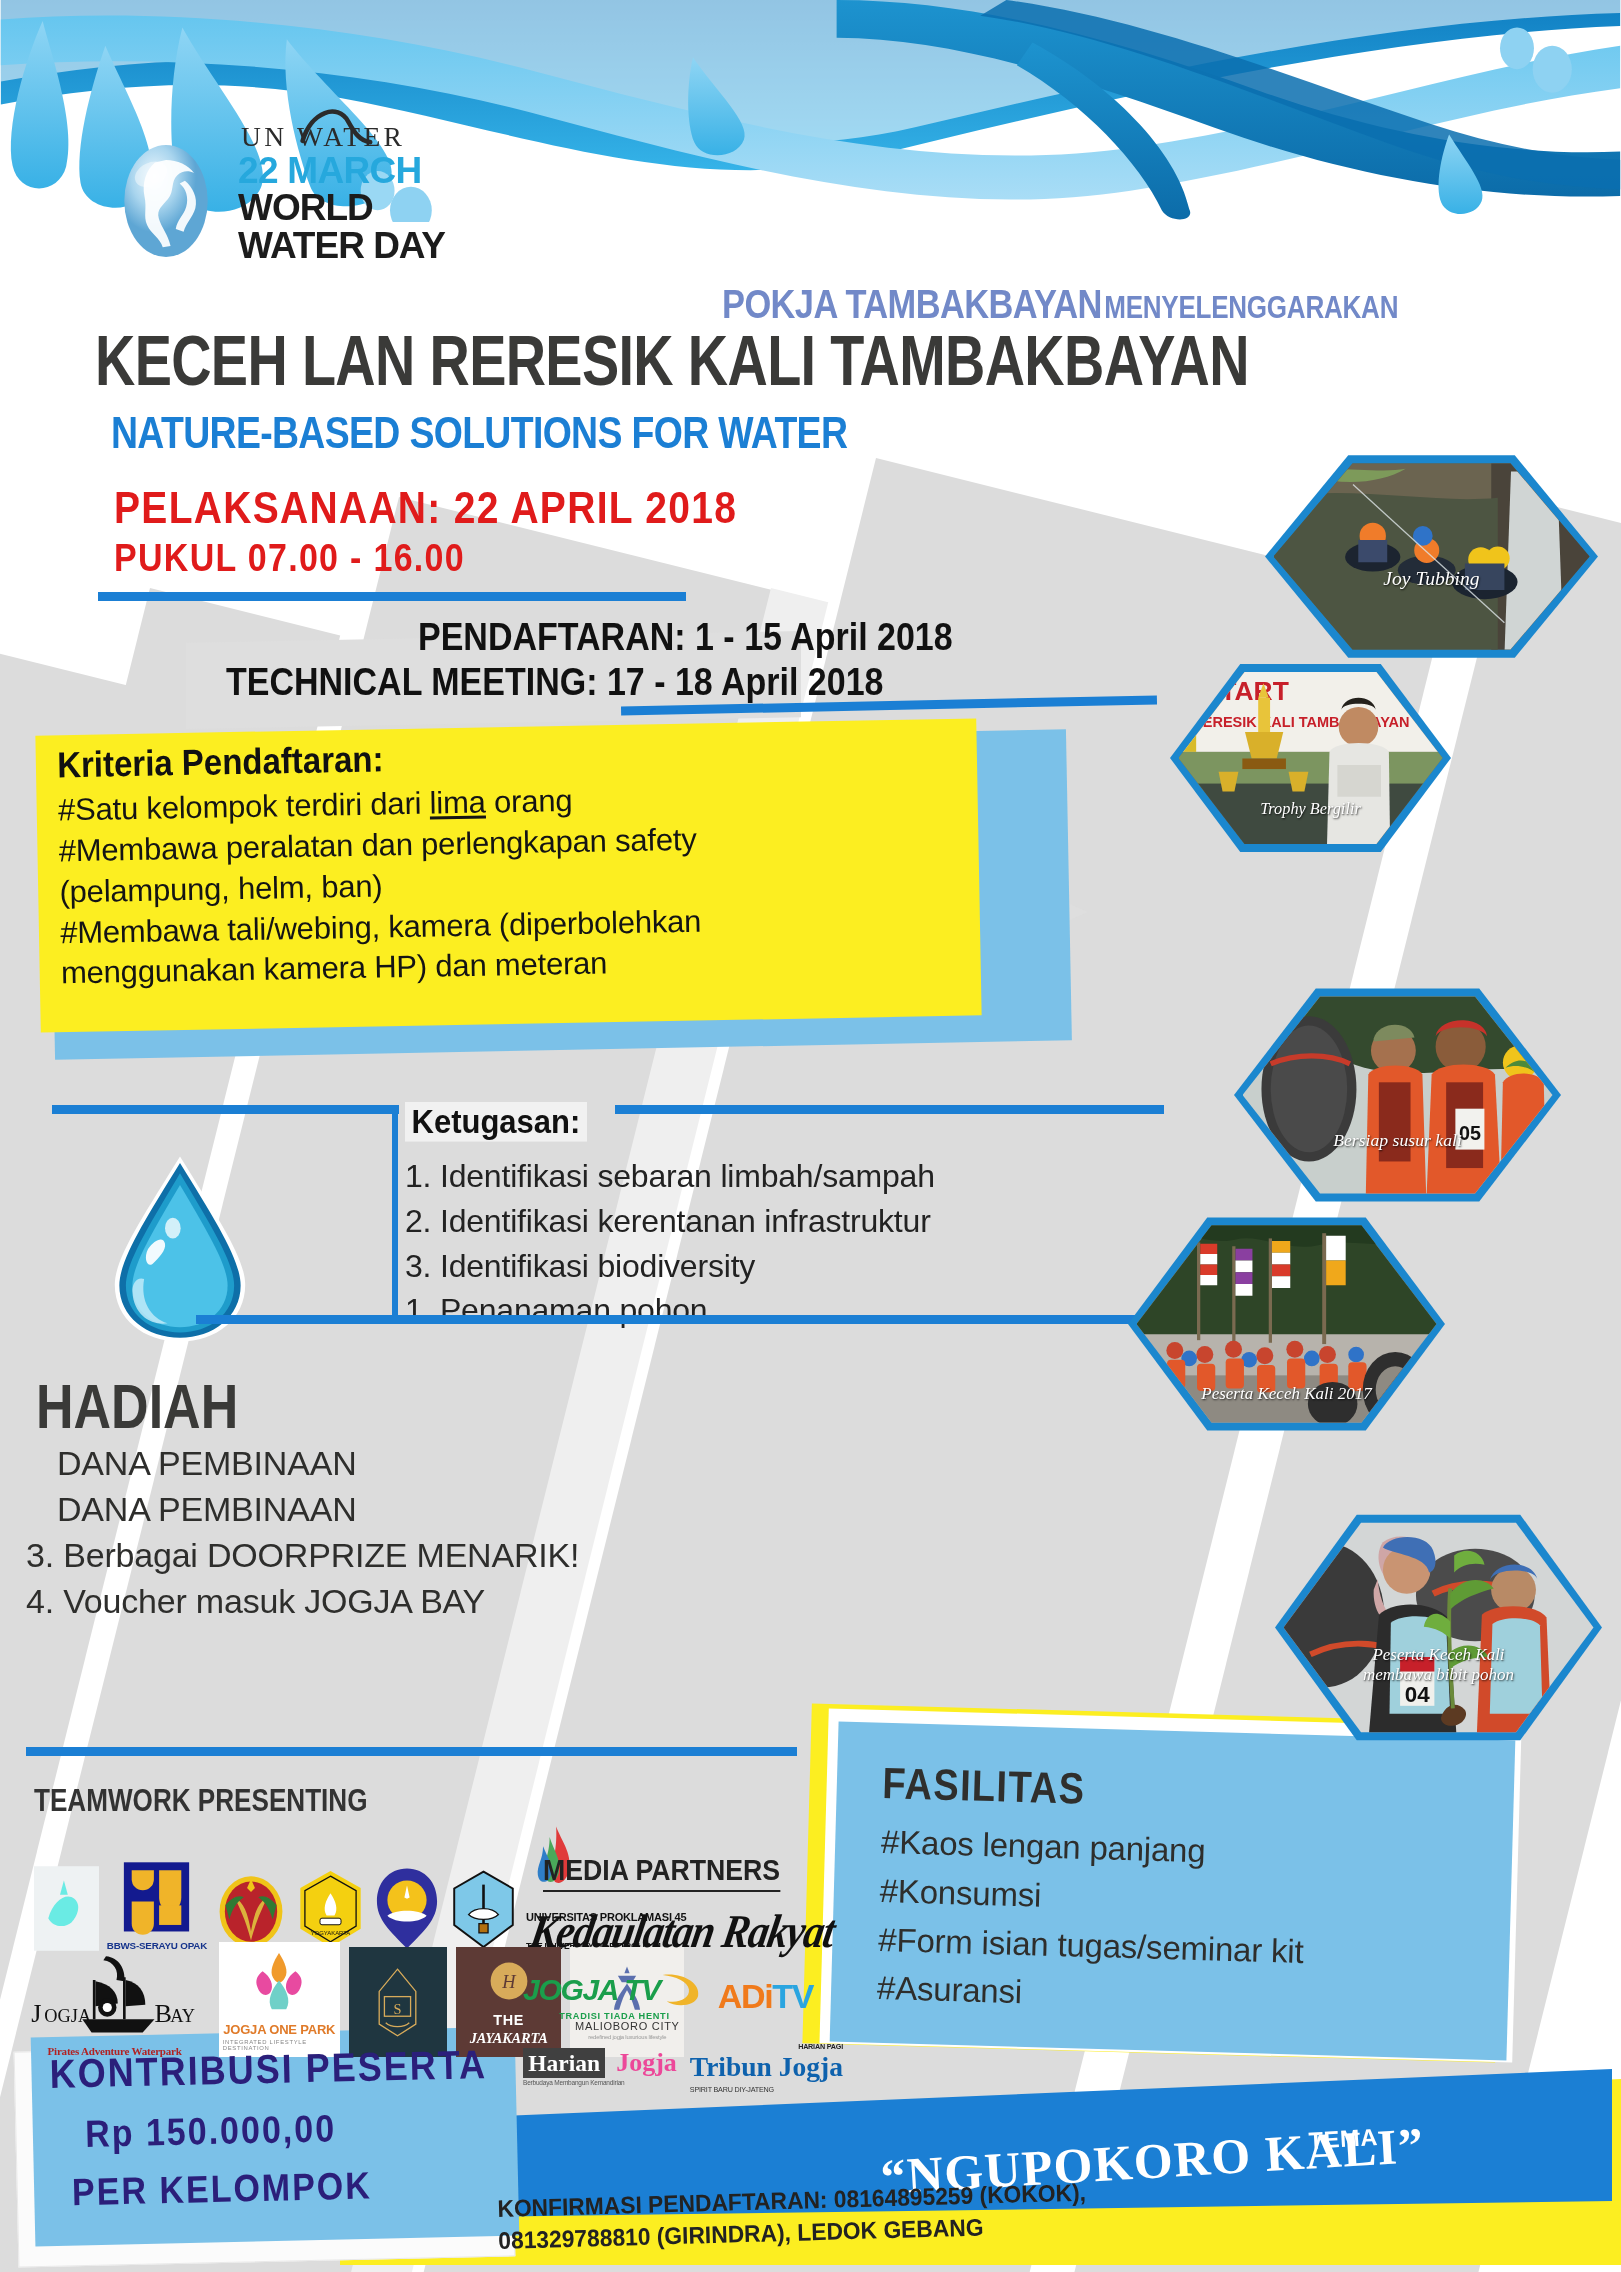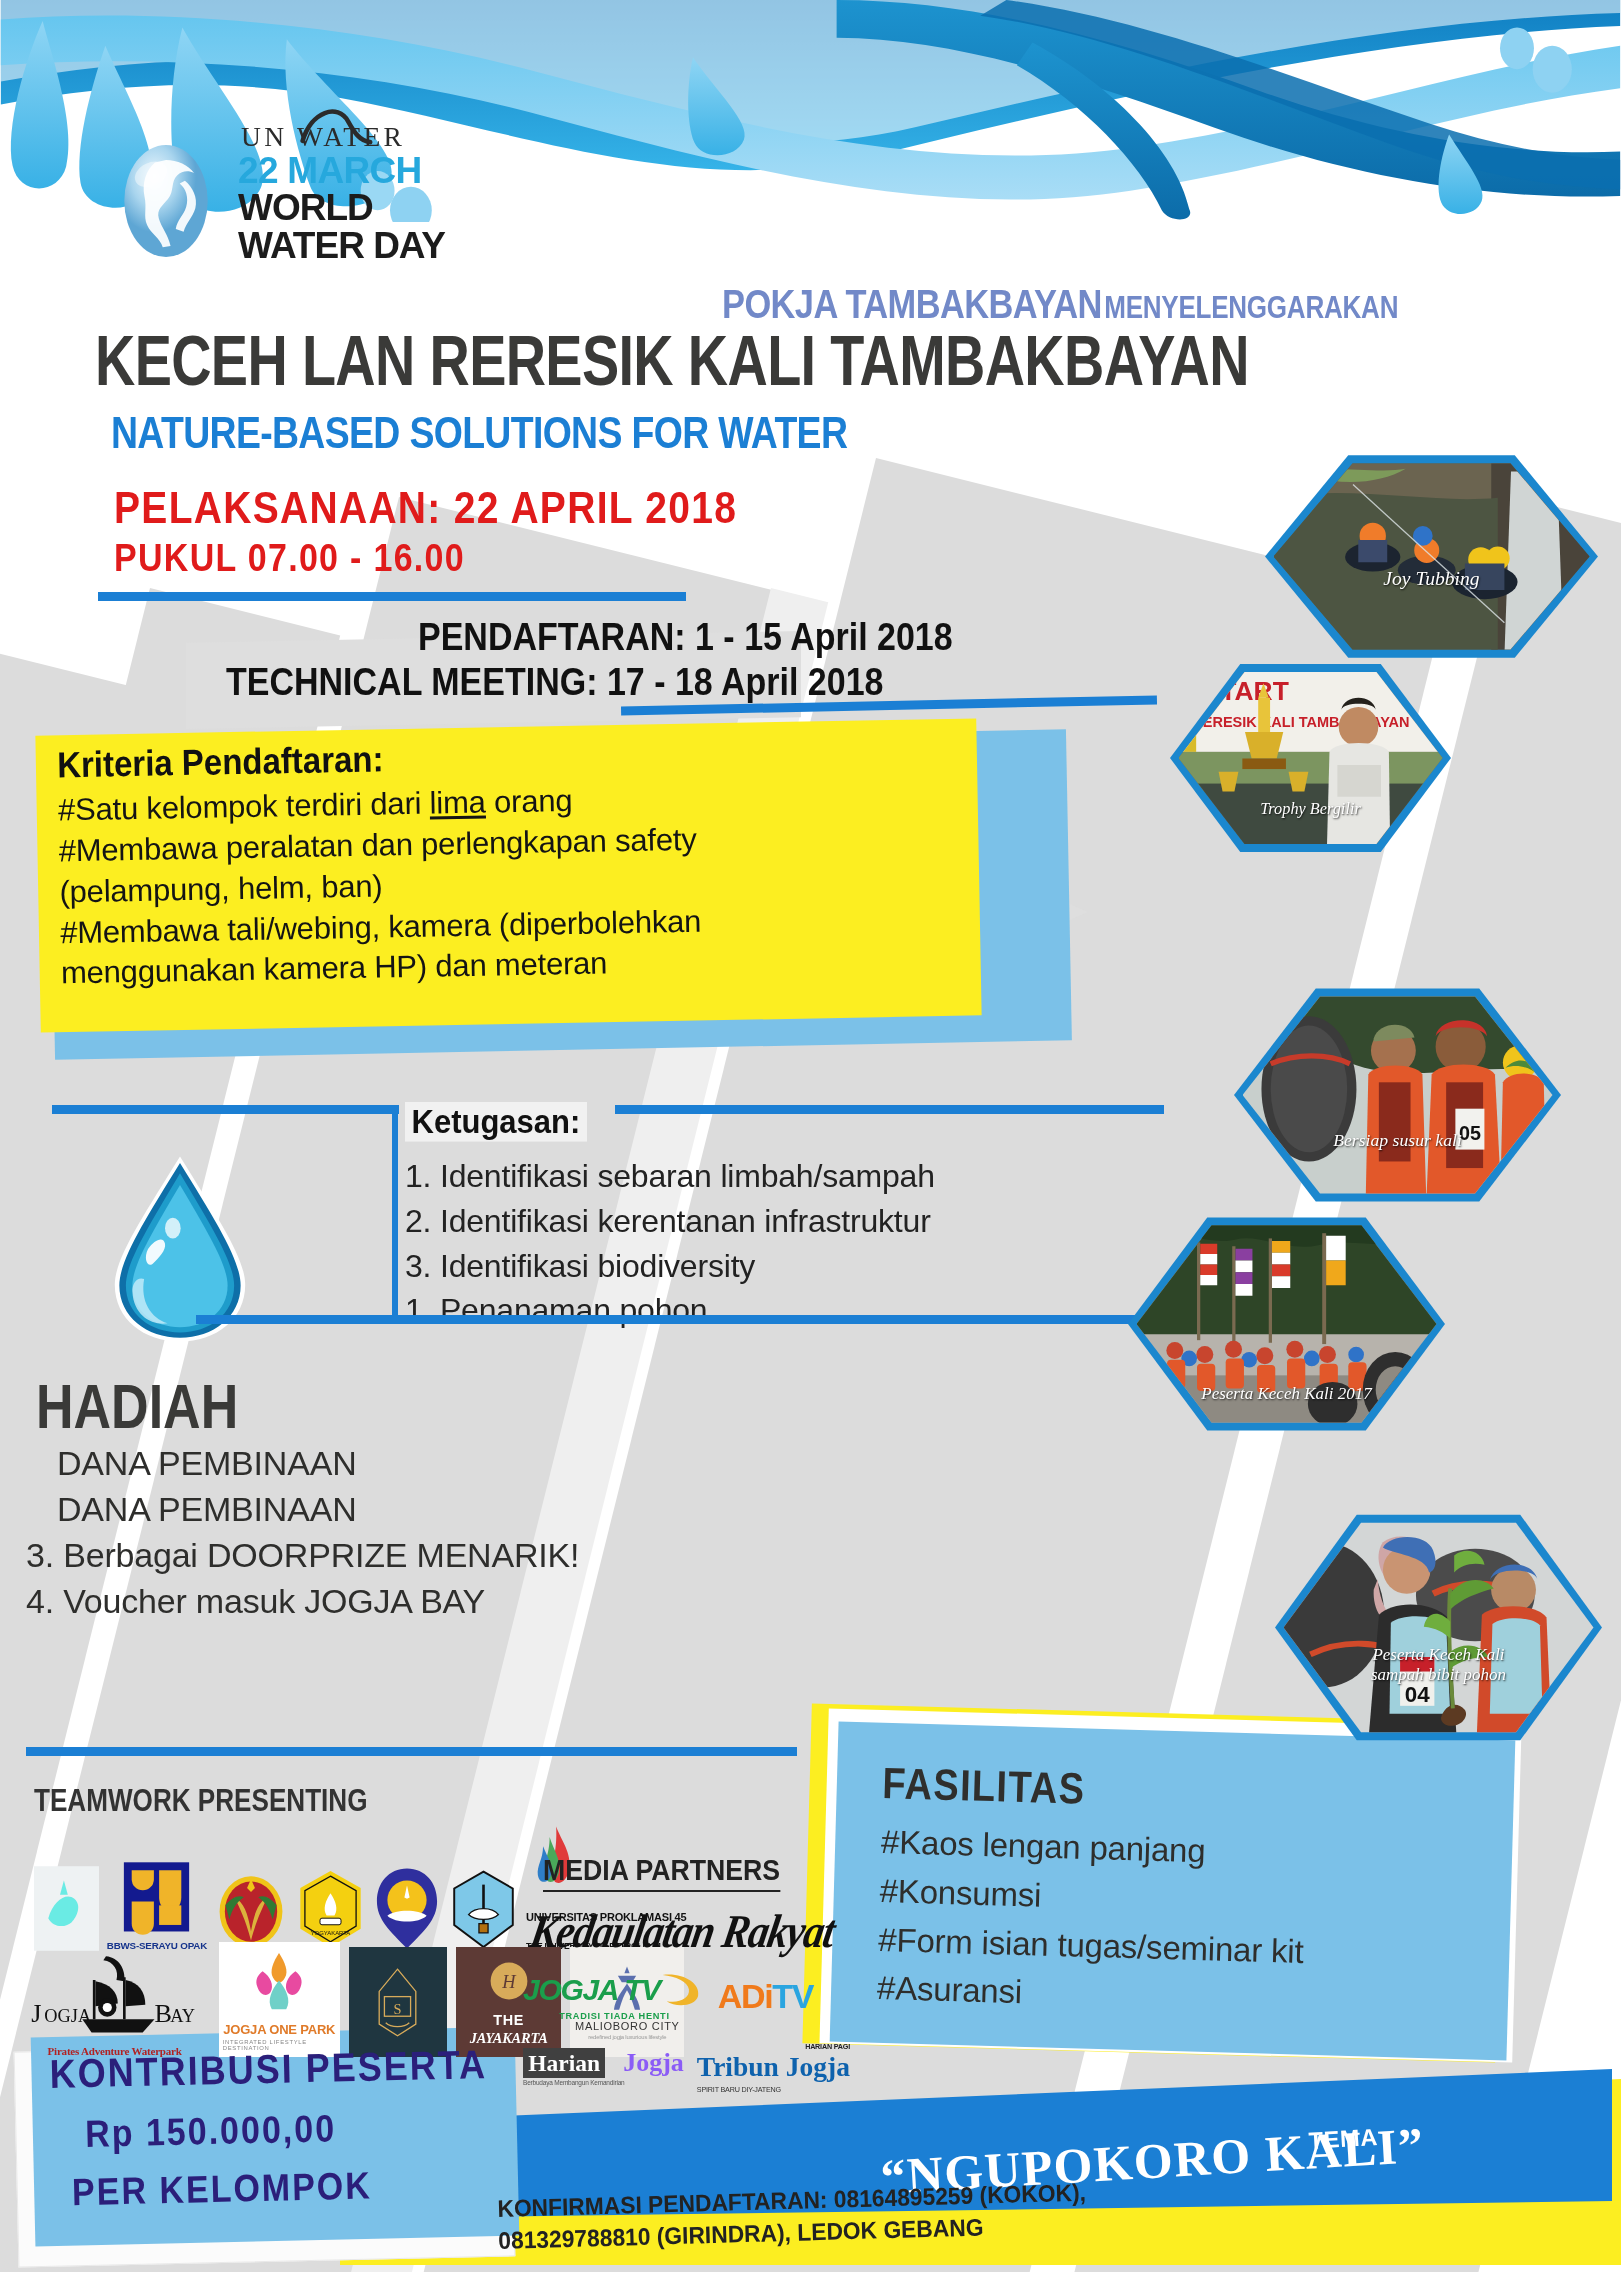--- a/index.html
+++ b/index.html
@@ -540,21 +540,21 @@
         <span style="font-size:34px;font-weight:bold;color:#f07a1b;letter-spacing:-1.3px;">ADi</span>
         <span style="font-size:34px;font-weight:bold;color:#2aa5e0;letter-spacing:-1.3px;">TV</span>
       </div>
     </div>
   </div>
 
   <div class="mp-row2">
     <div class="lg" style="align-items:flex-start;">
       <div style="display:flex;align-items:baseline;">
         <span style="background:#404040;color:#fff;font-size:23.5px;font-weight:bold;padding:1.3px 5.2px;font-family:'Liberation Serif',serif;">Harian</span>
-        <span style="color:#8b5cf6;font-size:26px;font-weight:bold;font-family:'Liberation Serif',serif;margin-left:18px;">Jogja</span>
+        <span style="color:#ec4899;font-size:26px;font-weight:bold;font-family:'Liberation Serif',serif;margin-left:11px;">Jogja</span>
       </div>
       <div class="lg-cap" style="color:#555;font-size:6.5px;font-weight:normal;margin-top:1.3px;">Berbudaya Membangun Kemandirian</div>
     </div>
     <div class="lg" style="align-items:flex-start;">
       <div class="lg-cap" style="color:#222;font-size:7.2px;align-self:flex-end;">HARIAN PAGI</div>
       <div style="display:flex;align-items:baseline;">
         <span style="color:#0e62ad;font-size:27.5px;font-weight:bold;font-family:'Liberation Serif',serif;">Tribun Jogja</span>
       </div>
       <div class="lg-cap" style="color:#333;font-size:7.2px;font-weight:normal;">SPIRIT BARU DIY-JATENG</div>
     </div>
@@ -746,19 +746,19 @@
         <path d="M316,164 C330,152 376,152 388,166 L392,300 L312,300Z" fill="#9fd0dc"></path>
         <path d="M238,306 C244,286 262,280 274,294 C280,302 272,316 258,318 C246,320 238,314 238,306Z" fill="#5c3a22"></path>
         <path d="M256,292 C252,226 248,160 252,110" stroke="#6a8a3a" stroke-width="6" fill="none"></path>
         <path d="M252,118 C272,92 304,92 318,110 C294,116 268,126 252,142Z" fill="#5f9b35"></path>
         <path d="M252,160 C232,140 216,148 212,168 C230,170 242,176 252,186Z" fill="#6fae3e"></path>
         <path d="M252,206 C274,190 300,196 310,214 C286,214 266,220 252,232Z" fill="#5f9b35"></path>
         <path d="M258,60 C276,46 300,54 304,74 C286,70 268,74 258,86Z" fill="#6fae3e"></path>
       </svg>
       <div class="hex-cap" style="bottom:51px; font-size:17px;">
         <div>Peserta Keceh Kali</div>
-        <div>sampah bibit pohon</div>
+        <div>membawa bibit pohon</div>
       </div>
     </div>
   </div>
 
 </div>
 
 
 </body></html>

